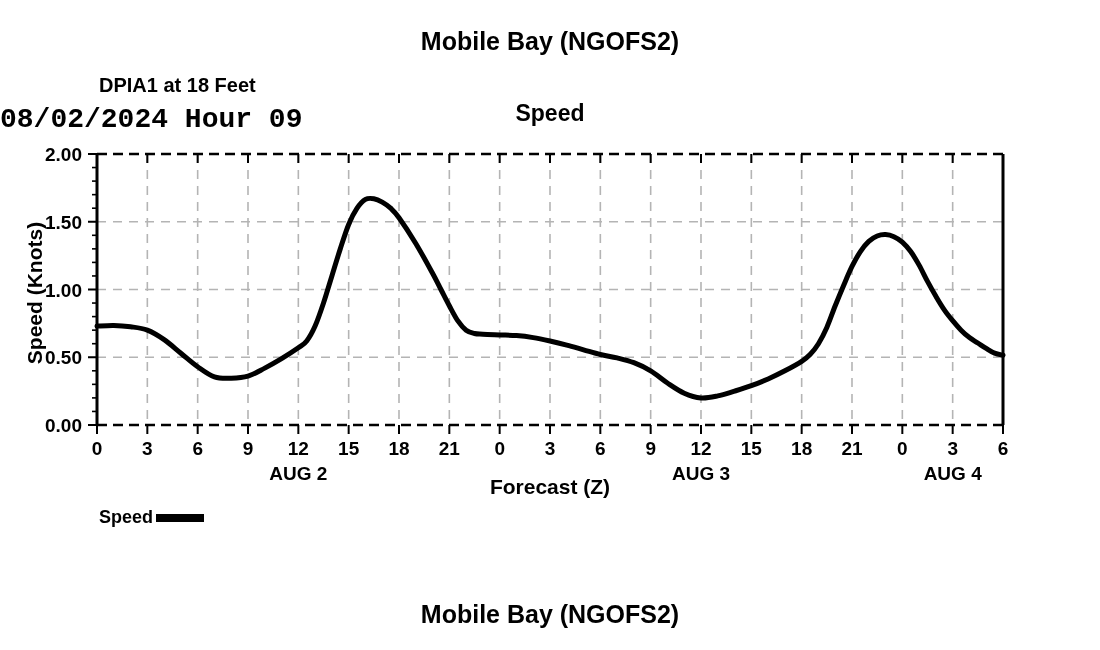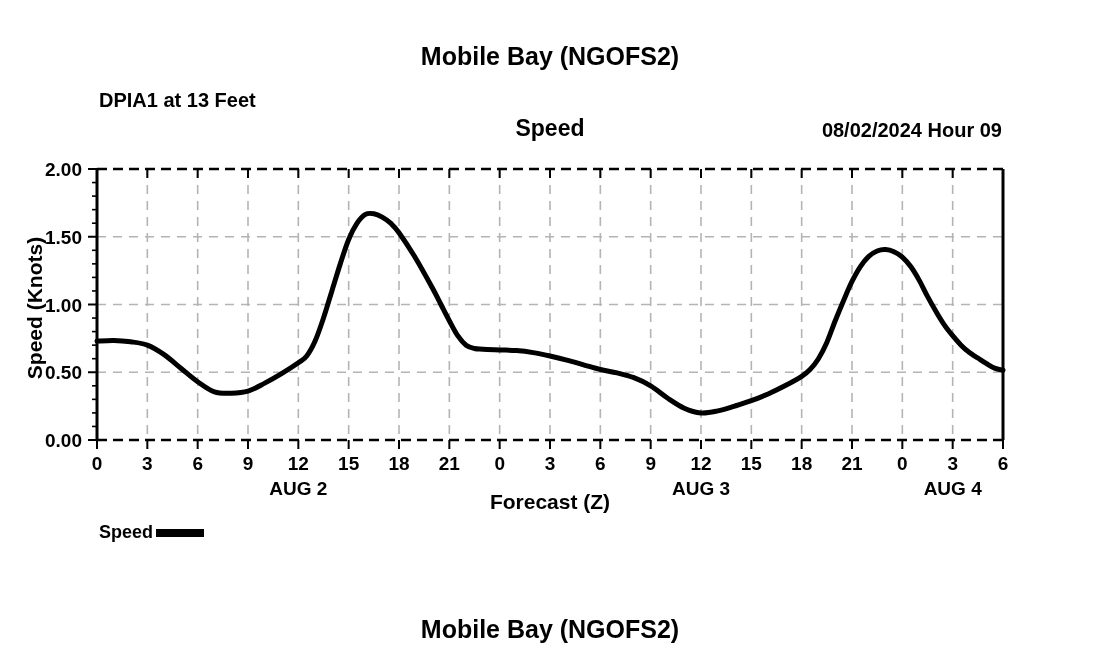--- a/index.html
+++ b/index.html
@@ -10,21 +10,21 @@
   body {
     width: 1100px;
     height: 650px;
     position: relative;
     font-family: "Liberation Sans", sans-serif;
     color: #000000;
     overflow: hidden;
   }
   .page {
     position: absolute;
-    left: 0; top: 15px;
+    left: 0; top: 0;
     width: 1100px;
     height: 514px;
   }
   .txt {
     position: absolute;
     white-space: pre;
     font-weight: bold;
     color: #000;
   }
   #main-title {
@@ -49,22 +49,22 @@
   }
   #variable-label {
     left: 0; top: 100px;
     width: 1100px;
     text-align: center;
     font-size: 23px;
   }
   #run-time {
     left: 0; top: 104px;
     width: 1002px;
-    text-align: right;
-    font-size: 20px;
+    font-size: 28px;
+    font-family: Liberation Mono, monospace;
   }
   #chart-svg {
     position: absolute;
     left: 0; top: 0;
   }
   .axis-tick-label {
     font-family: "Liberation Sans", sans-serif;
     font-size: 19px;
     font-weight: bold;
     fill: #000;
@@ -100,21 +100,21 @@
     margin-left: 3px;
   }
 </style>
 </head>
 <body>
 
 <div class="page">
 
   <div class="txt" id="main-title">Mobile Bay (NGOFS2)</div>
 
-  <div class="txt" id="station-line">DPIA1 at 13 Feet</div>
+  <div class="txt" id="station-line">DPIA1 at 18 Feet</div>
 
 
   <div class="txt" id="variable-label">Speed</div>
 
   <div class="txt" id="run-time">08/02/2024 Hour 09</div>
 
   <svg id="chart-svg" width="1100" height="520">
     <g id="grid-layer">
         <line x1="97" y1="357.25" x2="1003" y2="357.25" stroke="#b4b4b4" stroke-width="1.6" stroke-dasharray="9,7"></line>
         <line x1="97" y1="289.5" x2="1003" y2="289.5" stroke="#b4b4b4" stroke-width="1.6" stroke-dasharray="9,7"></line>

